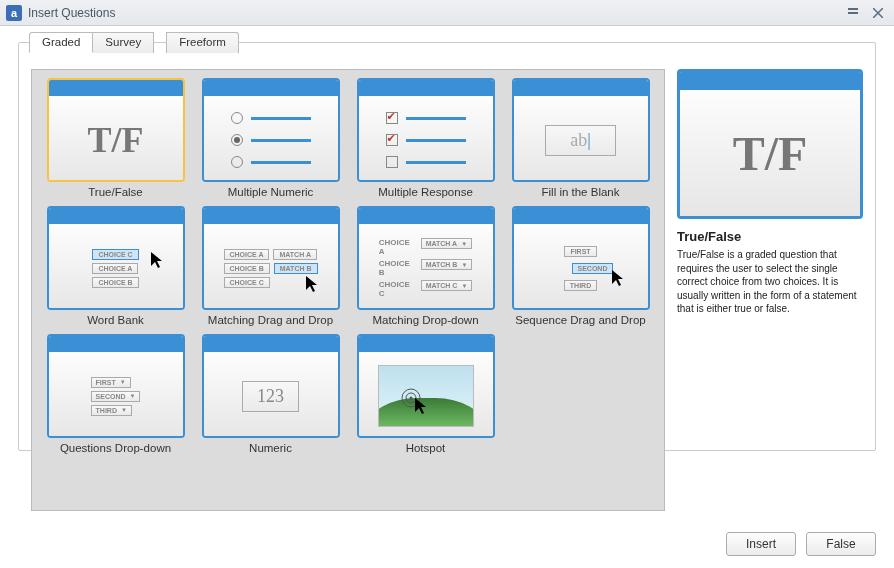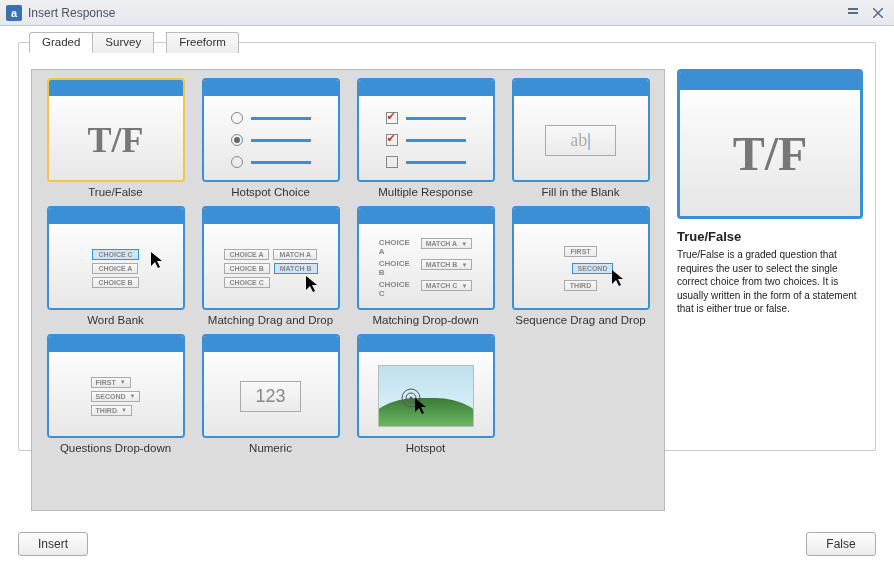--- a/index.html
+++ b/index.html
@@ -151,24 +151,24 @@
   }
   .side p {
     margin: 0;
     font-size: 10px;
     color: #222;
     line-height: 1.35;
   }
   .footer {
     height: 48px;
     display: flex;
-    justify-content: space-between;
+    justify-content: flex-end;
     align-items: center;
     padding: 0 18px;
-    gap: 16px;
+    gap: 10px;
   }
   .btn {
     min-width: 70px;
     padding: 4px 18px;
     font-size: 12px;
     color: #333;
     background: linear-gradient(#fdfdfd,#ececec);
     border: 1px solid #a8acb0;
     border-radius: 3px;
     cursor: pointer;
@@ -184,33 +184,33 @@
   .cbox { width:12px; height:12px; border:1.5px solid #888; position:relative; }
   .cbox.chk::after { content:"✔"; color:#c0392b; font-size:11px; position:absolute; top:-3px; left:0; }
   .hline { width:60px; height:3px; background:#3b8fd4; }
   .blank-box { border:1px solid #aaa; padding:4px 24px; color:#aaa; font-family:Georgia,serif; font-size:18px; background:linear-gradient(#f8f8f8,#eaeaea);text-align:right;}
   .tiny-row { display:flex; align-items:flex-start; gap:4px; margin:3px 0; font-size:8px; color:#888; font-weight:bold;}
   .tiny-chip { border:1px solid #aaa; background:linear-gradient(#f8f8f8,#eaeaea); padding:1px 5px; font-size:7px; color:#888; font-weight:bold;}
   .tiny-chip.blue { background:#cfe4f7; border-color:#3b8fd4; }
   .tiny-sel { border:1px solid #aaa; background:linear-gradient(#f8f8f8,#eaeaea); padding:1px 4px; font-size:7px; color:#888; font-weight:bold; display:flex; align-items:center; gap:4px;}
   .tiny-sel::after { content:"▼"; font-size:6px; color:#888; }
   .cursor { width:14px; height:18px; position:absolute; }
-  .num-box { border:1px solid #aaa; background:linear-gradient(#f8f8f8,#eaeaea); padding:4px 14px; font-family:Liberation Sans, sans-serif; font-size:18px; color:#888;}
+  .num-box { border:1px solid #aaa; background:linear-gradient(#f8f8f8,#eaeaea); padding:4px 14px; font-family:Liberation Serif, serif; font-size:18px; color:#888;}
   .hotspot-img { width:96px; height:62px; position:relative; overflow:hidden; border:1px solid #bbb;}
   .hotspot-img .sky { position:absolute; inset:0; background:linear-gradient(#bfe0ee,#dff5fb); }
   .hotspot-img .hill { position:absolute; bottom:0; left:-10px; right:-10px; height:28px; background:linear-gradient(#3a7a37,#6db861); border-top-left-radius:60% 40px; border-top-right-radius:60% 40px;}
 </style>
 </head>
 <body>
 
 <div class="titlebar">
   <div class="app-icon">
     <span>a</span>
   </div>
-  <div class="title">Insert Response</div>
+  <div class="title">Insert Questions</div>
   <div class="win-btn">
     <svg width="12" height="10">
         <rect x="0" y="4" width="10" height="2" fill="#5a6b7c"></rect>
         <rect x="0" y="0" width="10" height="2" fill="#5a6b7c"></rect>
       </svg>
   </div>
   <div class="win-btn">
     <svg width="10" height="10">
         <line x1="0" y1="0" x2="10" y2="10" stroke="#5a6b7c" stroke-width="1.5"></line>
         <line x1="10" y1="0" x2="0" y2="10" stroke="#5a6b7c" stroke-width="1.5"></line>
@@ -254,21 +254,21 @@
                       <span class="radio filled"></span>
                       <span class="hline"></span>
                     </div>
                   <div class="row">
                       <span class="radio"></span>
                       <span class="hline"></span>
                     </div>
                 </div>
               </div>
             </div>
-            <div class="qlabel">Hotspot Choice</div>
+            <div class="qlabel">Multiple Numeric</div>
           </div>
 
           <div class="qitem">
             <div class="thumb">
               <div class="hdr"></div>
               <div class="inner">
                 <div class="mr-lines">
                   <div class="row">
                       <span class="cbox chk"></span>
                       <span class="hline"></span>

